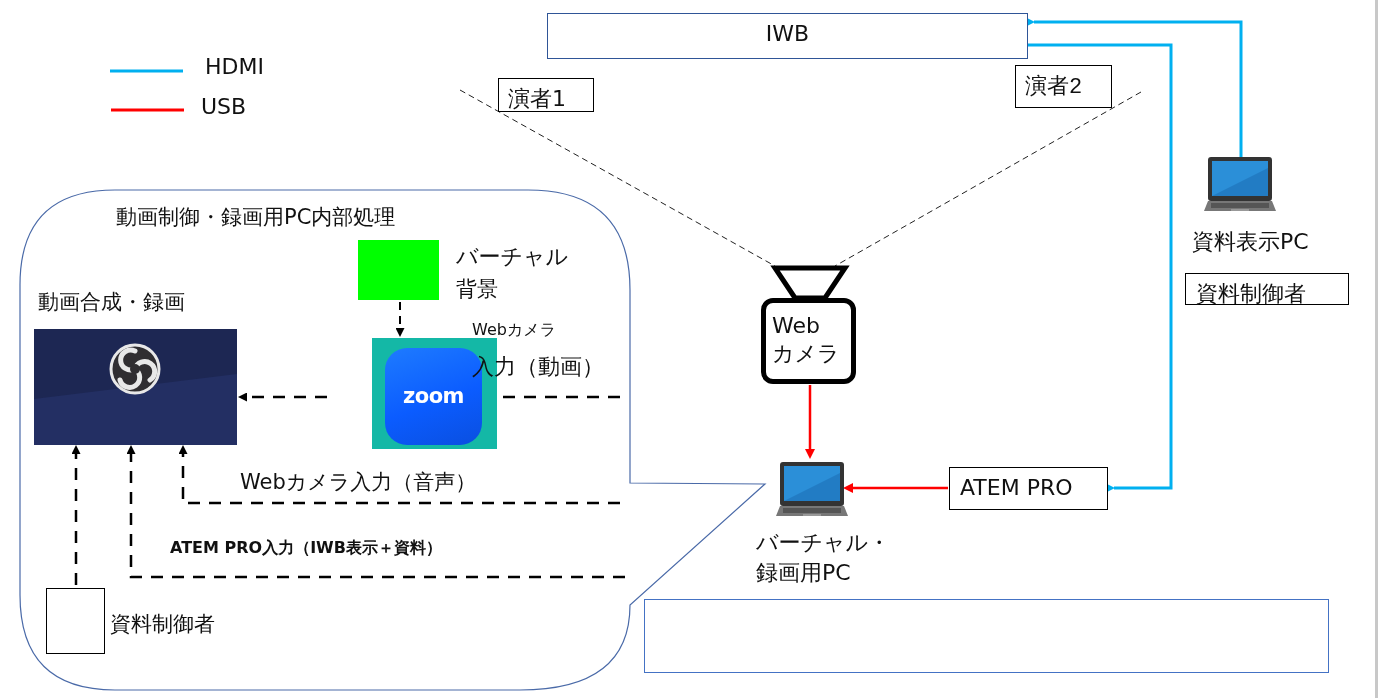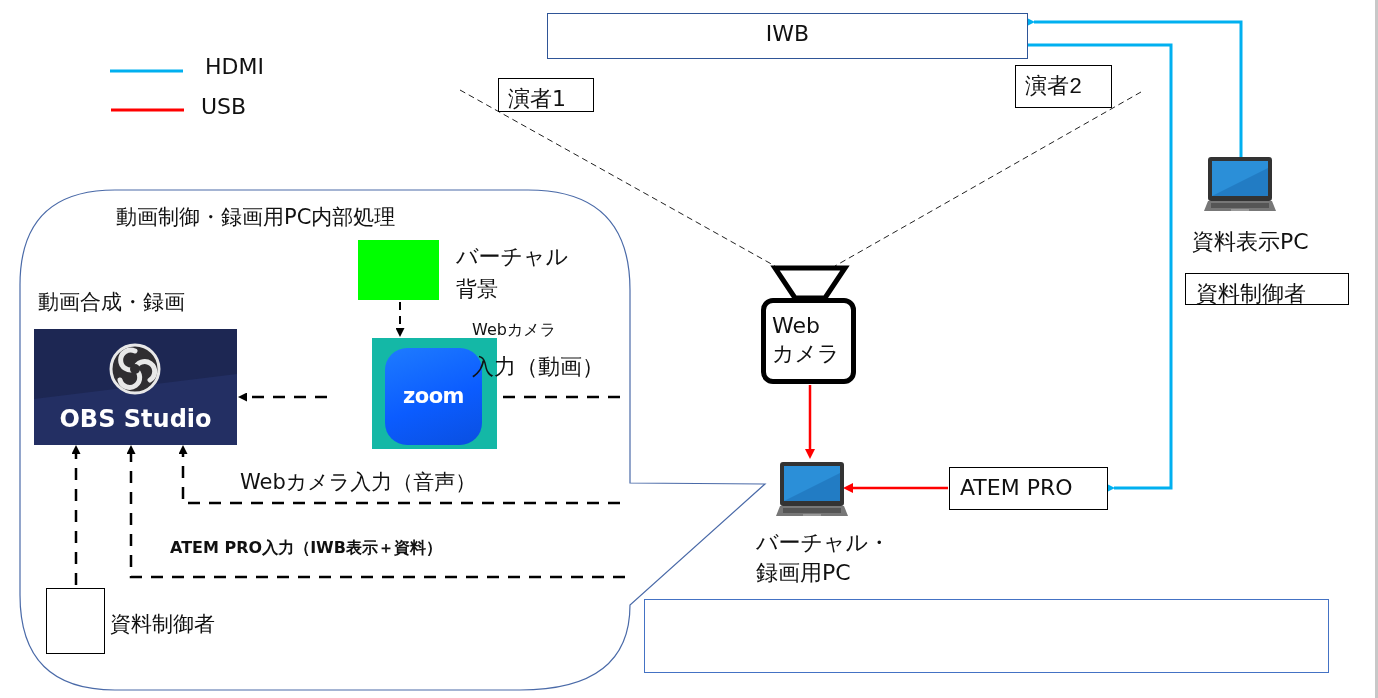--- a/index.html
+++ b/index.html
@@ -115,21 +115,20 @@
   <svg width="203" height="116" viewBox="0 0 203 116" style="position:absolute; left:0; top:0;">
     <path d="M0,70 L203,45 L203,116 L0,116 Z" fill="#232f63"></path>
     <circle cx="101" cy="40" r="24" fill="#302e31" stroke="#e8e8e8" stroke-width="3"></circle>
     <g fill="none" stroke="#e8e8e8" stroke-width="5" stroke-linecap="round">
       <path d="M101,22 A10,10 0 1 0 101,40"></path>
       <path d="M86,51 A10,10 0 1 0 101,40"></path>
       <path d="M116,51 A10,10 0 1 0 101,40"></path>
     </g>
     <circle cx="101" cy="40" r="5" fill="#302e31"></circle>
   </svg>
-  <div class="txt" style="left:0; right:0; top:76px; text-align:center; font-size:24px; font-weight:bold; color:#fff; font-family:'DejaVu Sans', sans-serif;">OBS Studio</div>
 </div>
 
 <div class="abs" style="left:336px; top:338px; width:125px; height:111px; background:#14b8a6;margin-left:36px;">
   <div class="abs" style="left:13px; top:10px; width:97px; height:97px; border-radius:22px; background:linear-gradient(160deg,#1e7bff 0%, #0b5cff 55%, #0a4fe0 100%);">
     <div class="txt" style="left:0; right:0; top:36px; text-align:center; font-size:21px; font-weight:bold; color:#fff; letter-spacing:-0.5px;">zoom</div>
   </div>
 </div>
 
 <div class="txt" style="left:472px; top:320px; font-size:16px;">Webカメラ</div>
 <div class="txt" style="left:472px; top:352px; font-size:22px;">入力（動画）</div>

